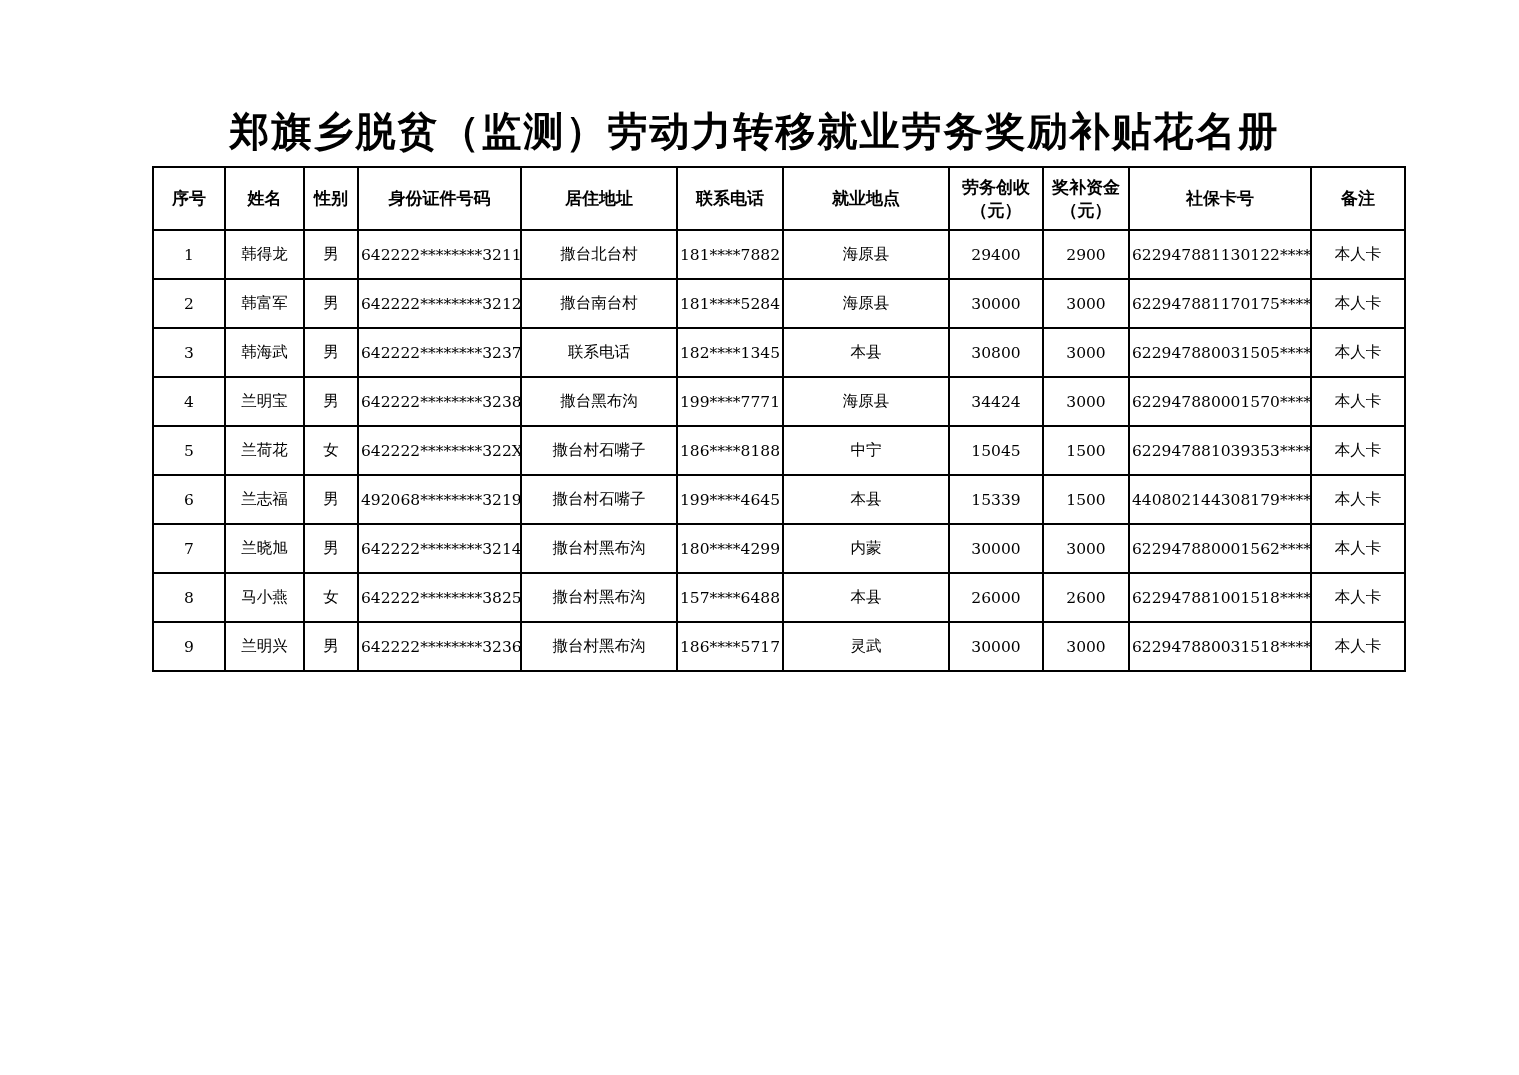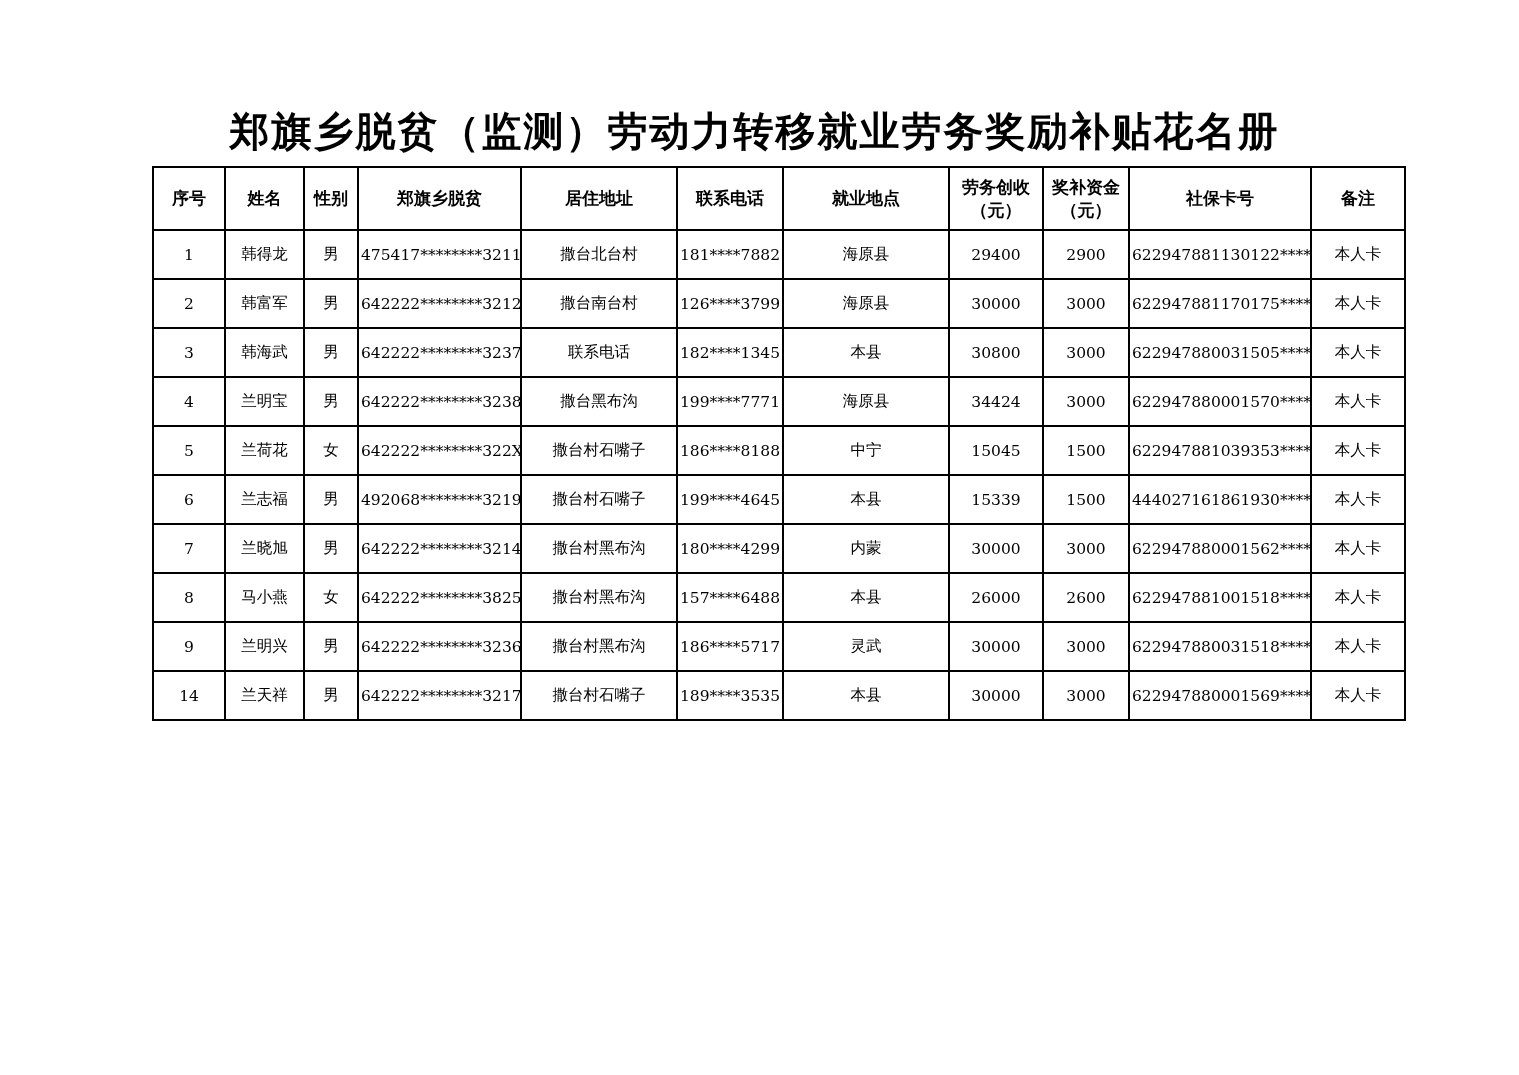--- a/index.html
+++ b/index.html
@@ -84,53 +84,53 @@
         <col style="width: 94px;">
         <col style="width: 86px;">
         <col style="width: 182px;">
         <col style="width: 94px;">
       </colgroup>
     <thead>
       <tr>
           <th>序号</th>
           <th>姓名</th>
           <th>性别</th>
-          <th>郑旗乡脱贫</th>
+          <th>身份证件号码</th>
           <th>居住地址</th>
           <th>联系电话</th>
           <th>就业地点</th>
           <th>劳务创收
 （元）</th>
           <th>奖补资金
 （元）</th>
           <th>社保卡号</th>
           <th>备注</th>
         </tr>
     </thead>
     <tbody>
         <tr>
           <td>1</td>
           <td>韩得龙</td>
           <td>男</td>
-          <td>475417********3211</td>
+          <td>642222********3211</td>
           <td>撒台北台村</td>
           <td>181****7882</td>
           <td>海原县</td>
           <td>29400</td>
           <td>2900</td>
           <td>622947881130122****</td>
           <td>本人卡</td>
         </tr>
         <tr>
           <td>2</td>
           <td>韩富军</td>
           <td>男</td>
           <td>642222********3212</td>
           <td>撒台南台村</td>
-          <td>126****3799</td>
+          <td>181****5284</td>
           <td>海原县</td>
           <td>30000</td>
           <td>3000</td>
           <td>622947881170175****</td>
           <td>本人卡</td>
         </tr>
         <tr>
           <td>3</td>
           <td>韩海武</td>
           <td>男</td>
@@ -172,21 +172,21 @@
         <tr>
           <td>6</td>
           <td>兰志福</td>
           <td>男</td>
           <td>492068********3219</td>
           <td>撒台村石嘴子</td>
           <td>199****4645</td>
           <td>本县</td>
           <td>15339</td>
           <td>1500</td>
-          <td>444027161861930****</td>
+          <td>440802144308179****</td>
           <td>本人卡</td>
         </tr>
         <tr>
           <td>7</td>
           <td>兰晓旭</td>
           <td>男</td>
           <td>642222********3214</td>
           <td>撒台村黑布沟</td>
           <td>180****4299</td>
           <td>内蒙</td>
@@ -214,28 +214,15 @@
           <td>男</td>
           <td>642222********3236</td>
           <td>撒台村黑布沟</td>
           <td>186****5717</td>
           <td>灵武</td>
           <td>30000</td>
           <td>3000</td>
           <td>622947880031518****</td>
           <td>本人卡</td>
         </tr>
-        <tr>
-          <td>14</td>
-          <td>兰天祥</td>
-          <td>男</td>
-          <td>642222********3217</td>
-          <td>撒台村石嘴子</td>
-          <td>189****3535</td>
-          <td>本县</td>
-          <td>30000</td>
-          <td>3000</td>
-          <td>622947880001569****</td>
-          <td>本人卡</td>
-        </tr>
       </tbody>
   </table>
 </div>
 
 </body></html>

